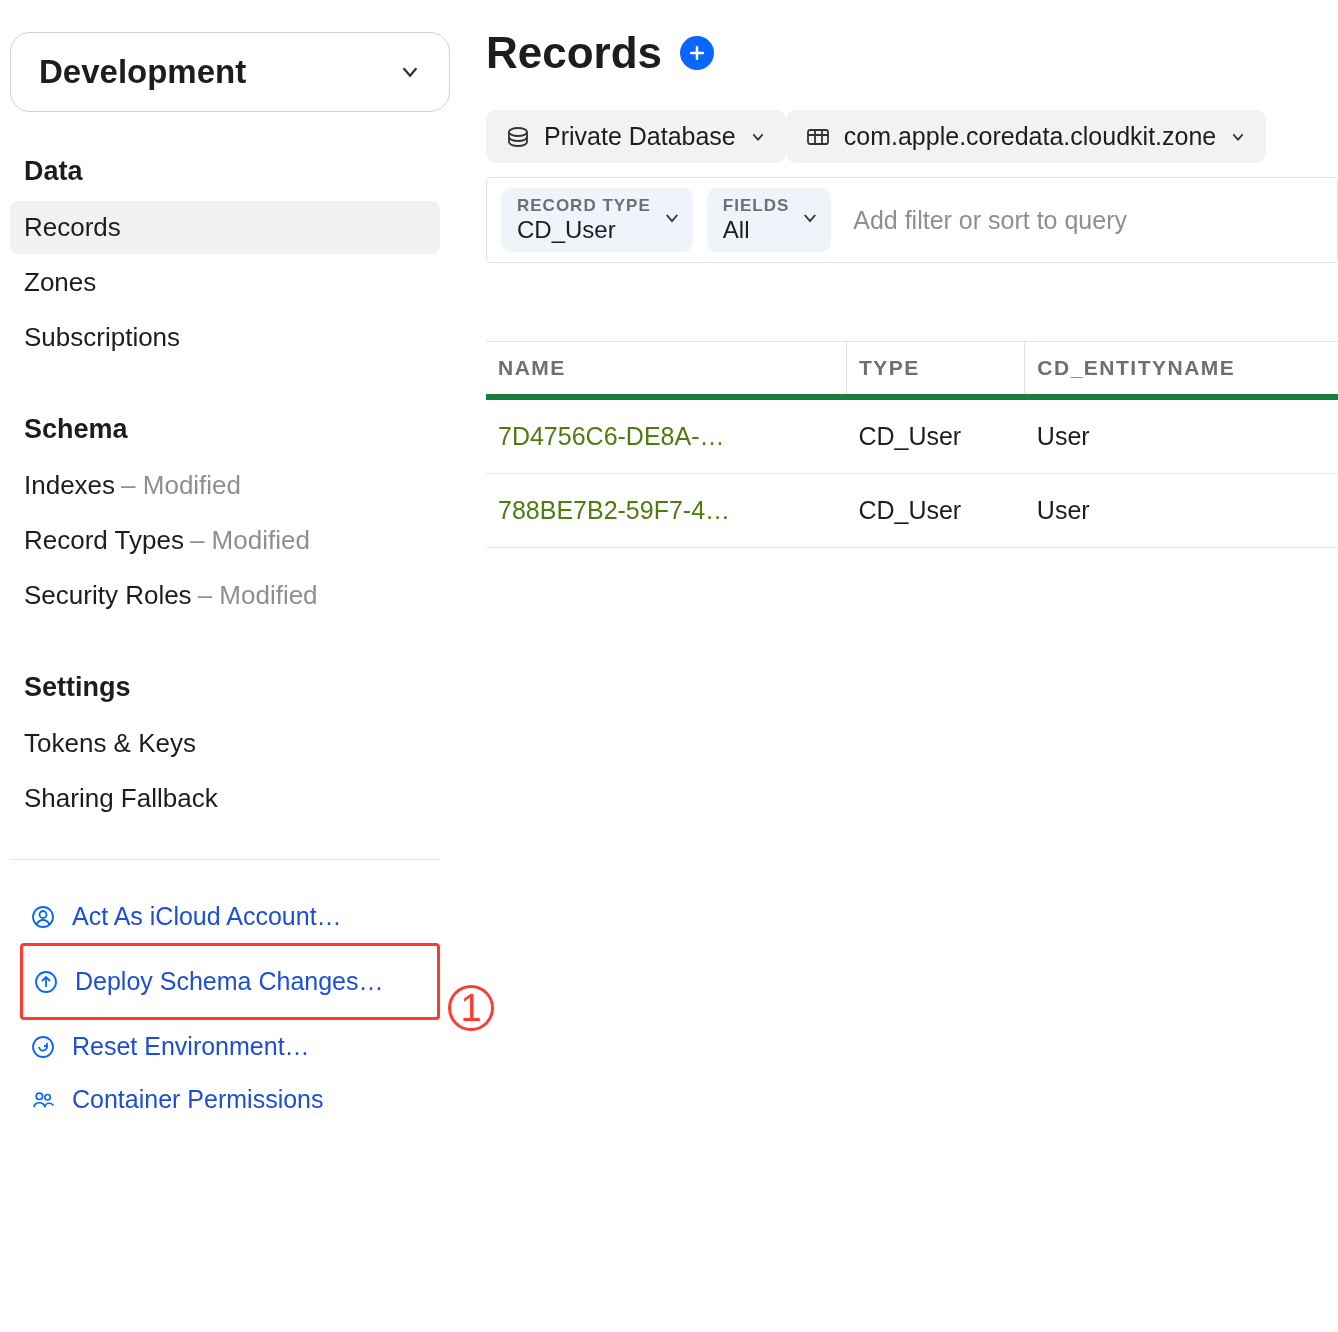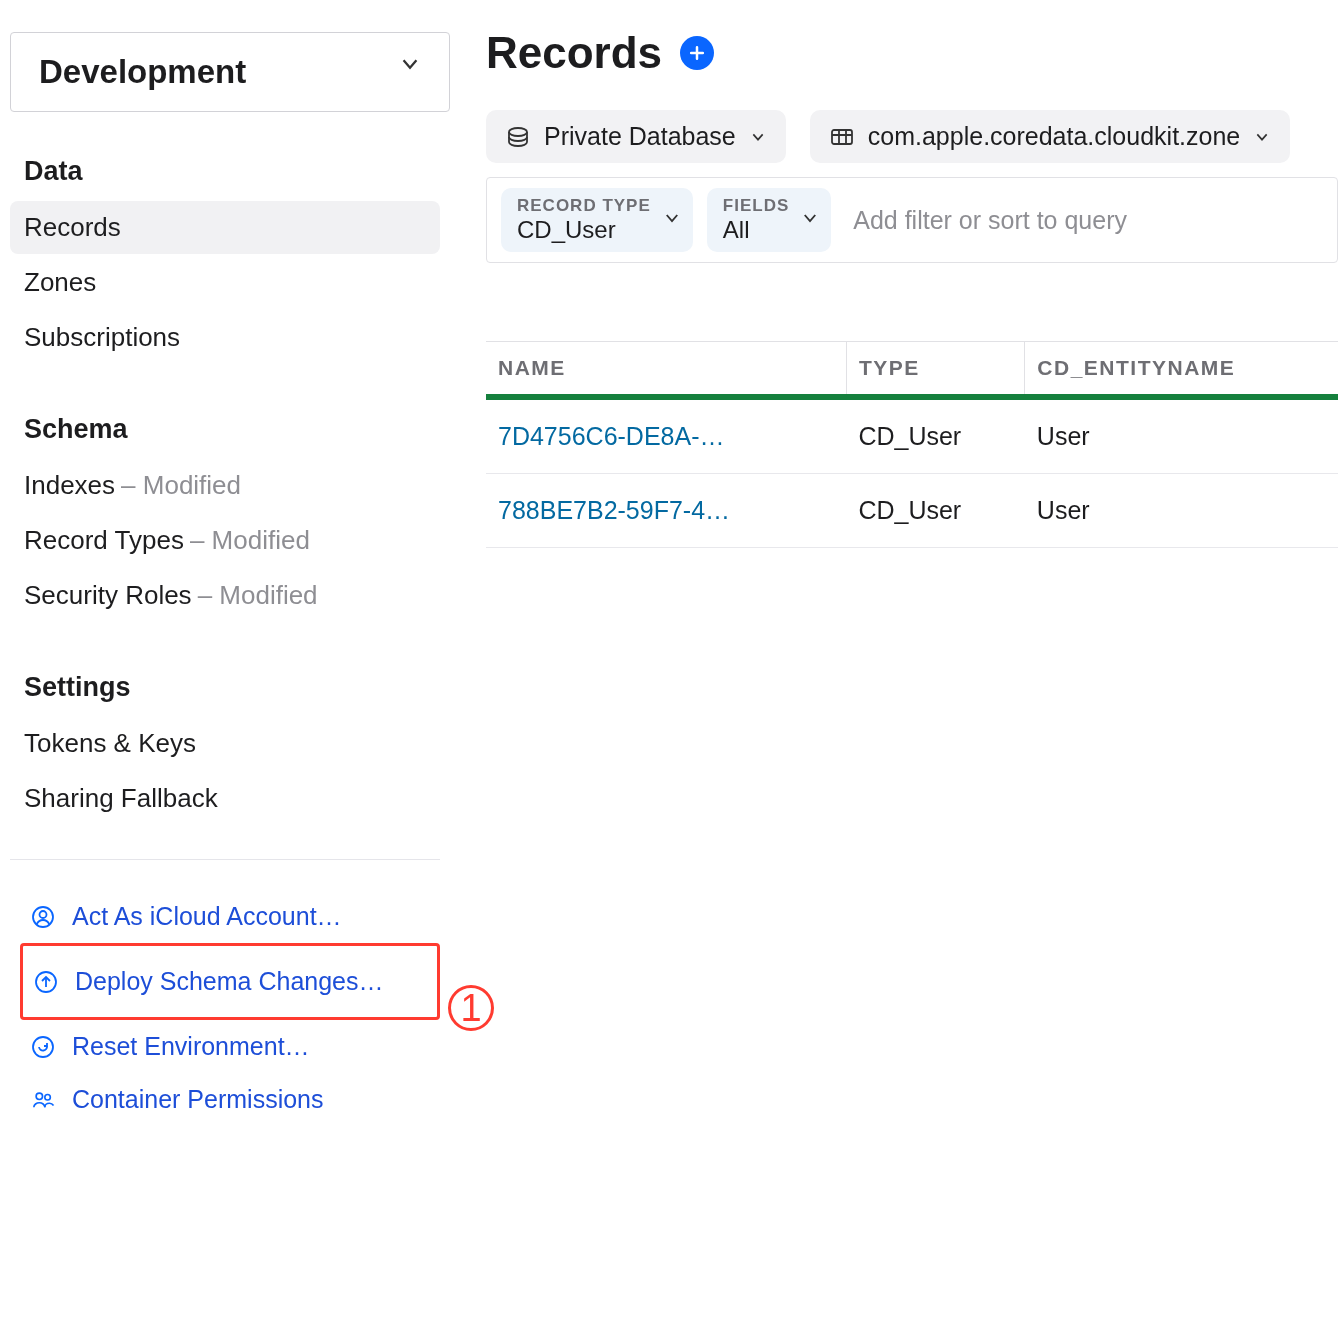--- a/index.html
+++ b/index.html
@@ -12,23 +12,24 @@
     overflow: hidden;
   }
   .layout { display: flex; height: 100%; }
   .sidebar {
     width: 450px;
     padding: 32px 10px 10px 10px;
     flex-shrink: 0;
   }
   .env-selector {
     display: flex;
+    align-items: center;
     justify-content: space-between;
     border: 1.5px solid #d2d2d7;
-    border-radius: 4px;
+    border-radius: 20px;
     padding: 20px 28px;
     margin: 0 0 28px 0;
     cursor: pointer;
     width: 440px;
   }
   .env-selector .label {
     font-size: 33px;
     font-weight: 700;
   }
   .chev-down {
@@ -113,21 +114,21 @@
   .add-btn {
     width: 34px; height: 34px;
     border-radius: 50%;
     background: #0a66ff;
     display: inline-flex;
     align-items: center; justify-content: center;
     color: #fff;
     cursor: pointer;
   }
   .add-btn svg { stroke: #fff; }
-  .pill-row { display: flex; gap: 24px; margin-bottom: 14px; text-align: right; }
+  .pill-row { display: flex; margin-bottom: 14px; text-align: right; }
   .pill {
     display: inline-flex;
     align-items: center;
     gap: 14px;
     background: #f2f2f4;
     border-radius: 10px;
     padding: 12px 20px;
     font-size: 25px;
     cursor: pointer;
   }
@@ -186,21 +187,21 @@
   table.records th:last-child { border-right: none; }
   table.records td {
     padding: 22px 12px;
     font-size: 25px;
     border-bottom: 1px solid #e8e8ec;
     white-space: nowrap;
     overflow: hidden;
     text-overflow: ellipsis;
     max-width: 290px;
   }
-  table.records td.link { color: #0369a1; cursor: pointer; margin-top: 29px; }
+  table.records td.link { color: #4d7c0f; cursor: pointer; margin-top: 29px; }
 </style>
 </head>
 <body>
 
 <div class="layout">
   <aside class="sidebar">
     <div class="env-selector">
       <span class="label">Development</span>
       <span class="chev-down">
         <svg viewBox="0 0 24 24" width="22" height="22" fill="none" stroke-width="2.5">

